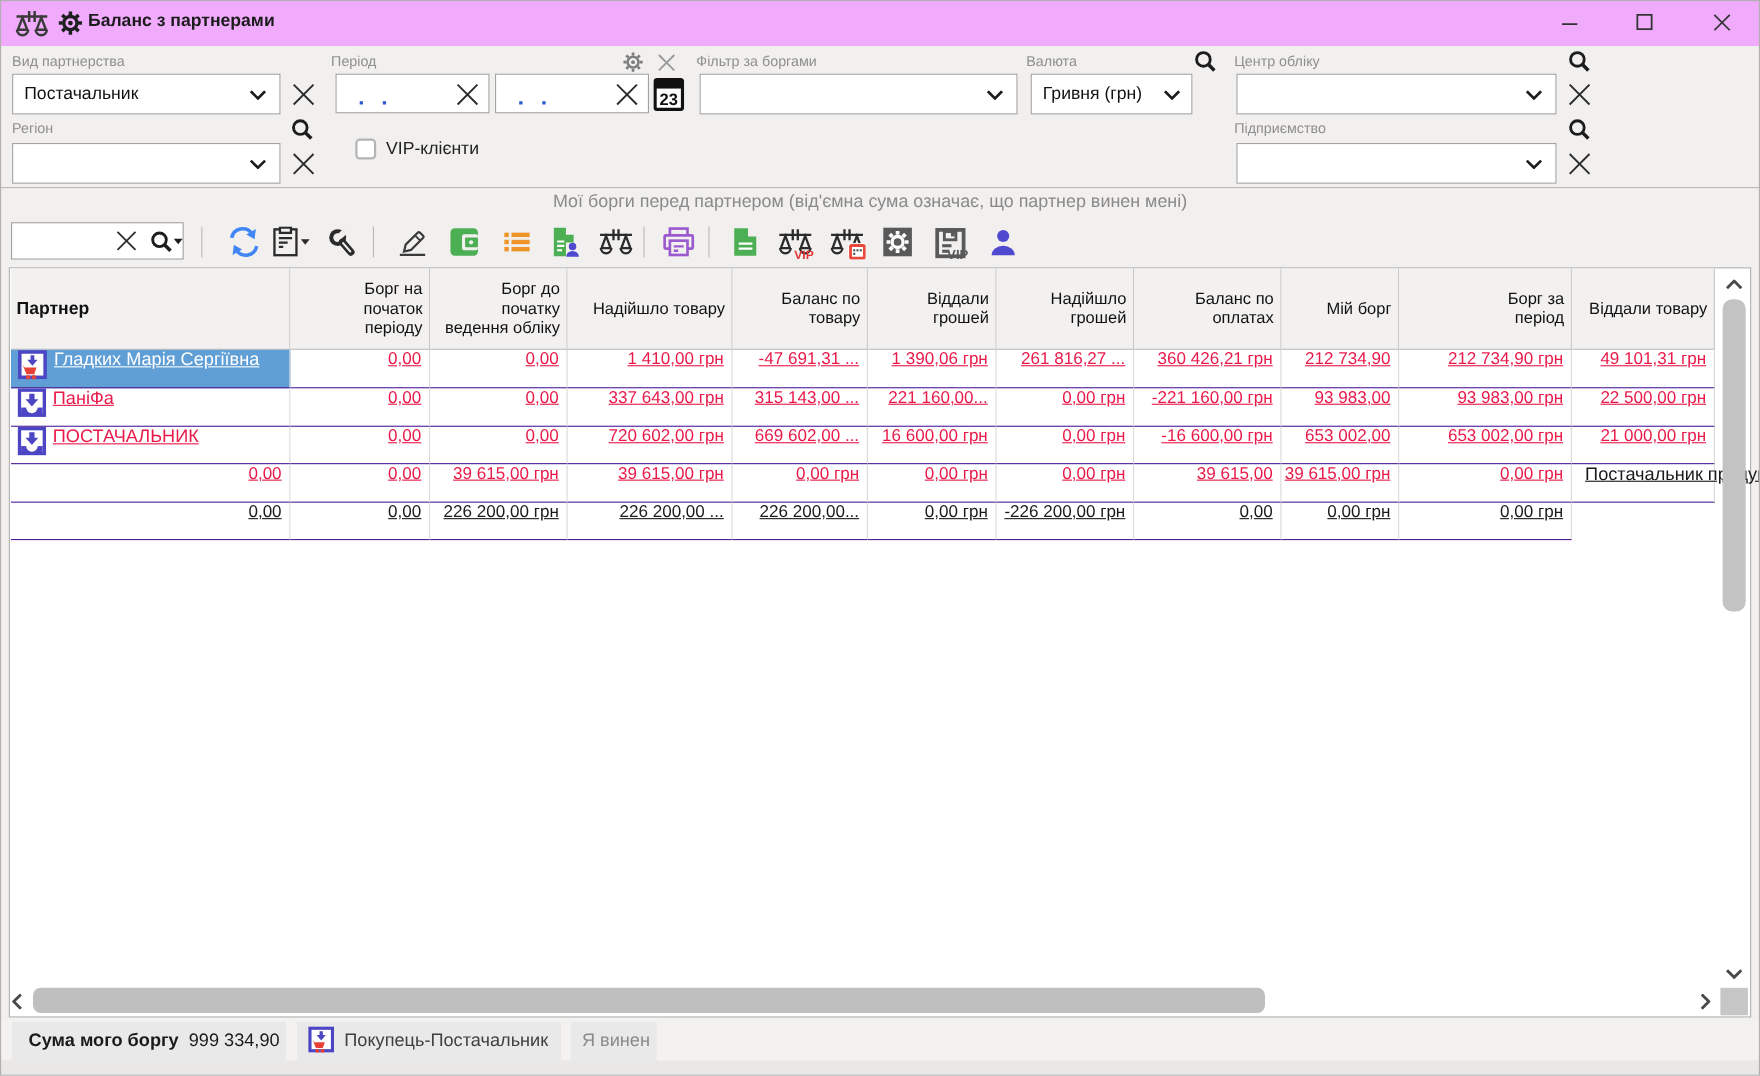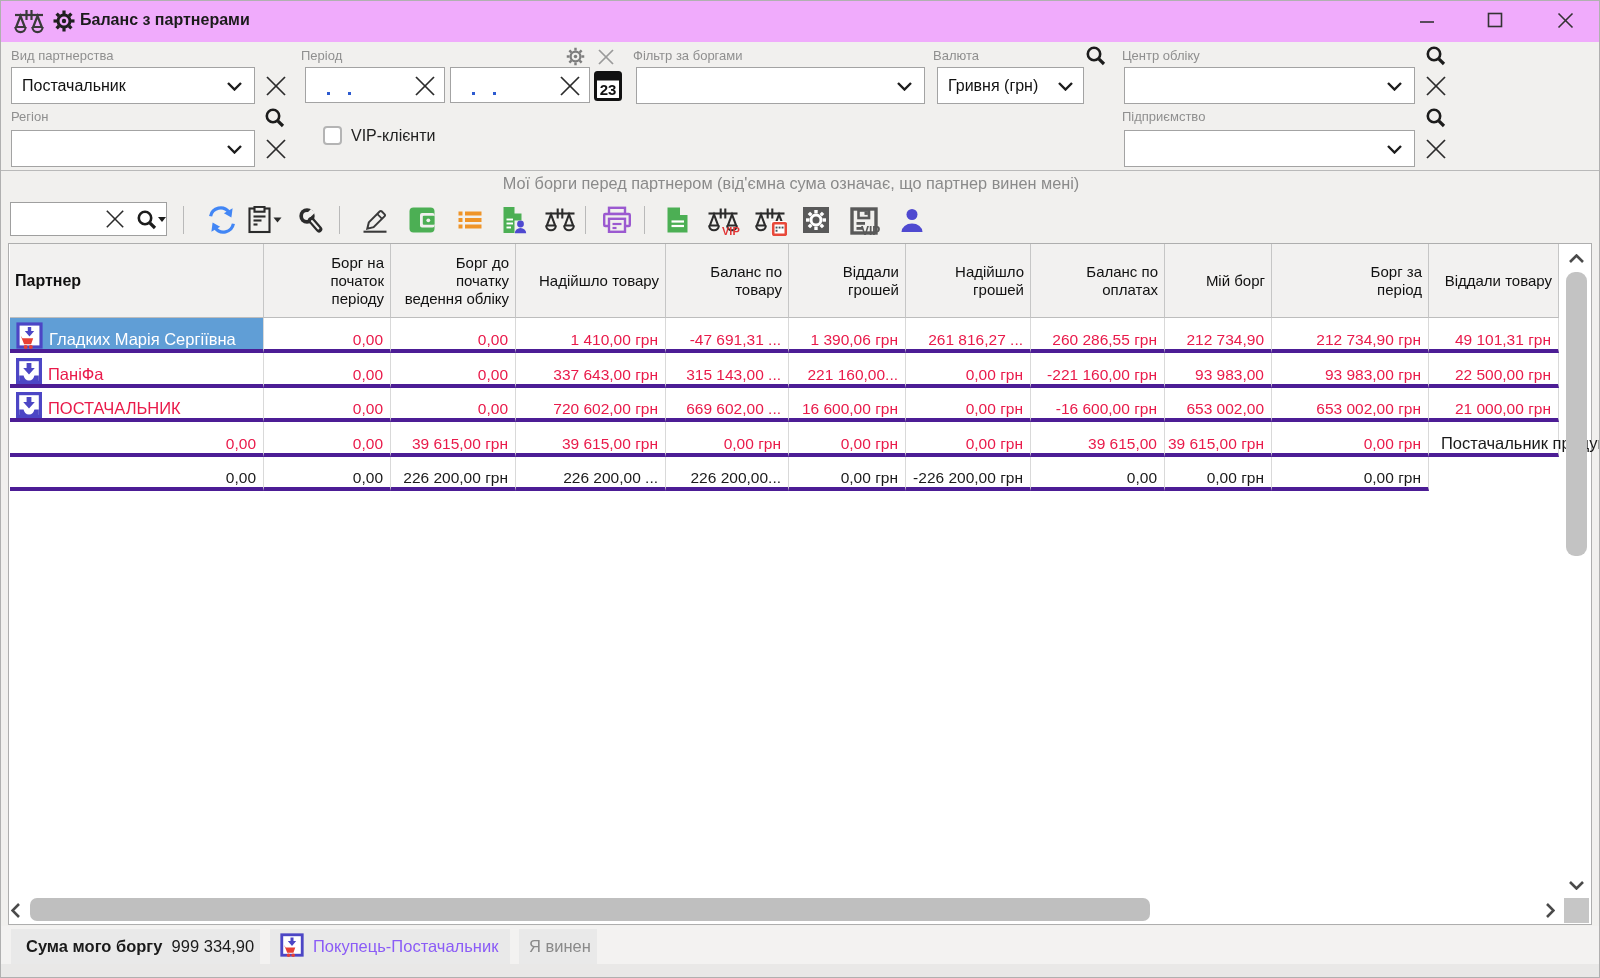--- a/index.html
+++ b/index.html
@@ -16,21 +16,21 @@
 #title{position:absolute;left:80px;top:11px;font-size:16px;font-weight:bold;color:#1b1b1b;}
 #filter{position:absolute;left:0;top:42px;width:1600px;height:129px;background:#f1f0ee;border-bottom:1px solid #b9b9b9;}
 #caption{position:absolute;left:0;top:174px;width:1582px;text-align:center;font-size:16.3px;color:#8a8a8a;}
 #searchbox{position:absolute;left:10px;top:202px;width:157px;height:34px;background:#fff;border:1px solid #9f9f9f;}
 .tsep{position:absolute;top:206px;width:1px;height:28px;background:#b9b9b9;}
 .ticon{position:absolute;top:206px;width:28px;height:28px;}
 #grid{position:absolute;left:8px;top:243px;width:1584px;height:682px;background:#fff;border:1px solid #aeaeae;}
 #tbl{position:absolute;left:10px;top:244px;display:grid;grid-template-columns:254px 127px 125px 150px 123px 117px 125px 134px 107px 157px 130px;grid-template-rows:74px 35px 35px 34px 35px 34px;}
 .h{background:#f2f1f0;border-right:1px solid #c6c6c6;border-bottom:1px solid #bdbdbd;font-size:15px;color:#111;display:flex;align-items:center;justify-content:flex-end;text-align:right;padding-right:6px;line-height:18px;}
 .h1{justify-content:flex-start;text-align:left;font-weight:bold;padding-left:5px;font-size:16px;}
-.c{border-right:1px solid #d9d9d9;border-bottom:4px solid #4c1d95;font-size:15.5px;display:flex;align-items:flex-end;justify-content:flex-end;padding-right:7px;white-space:nowrap;}
+.c{border-right:1px solid #d9d9d9;border-bottom:1px solid #4c1d95;font-size:15.5px;display:flex;align-items:flex-start;justify-content:flex-end;padding-right:7px;white-space:nowrap;text-decoration:underline;}
 .p{justify-content:flex-start;padding-left:6px;font-size:16.5px;}
 .red{color:#e91a4a;}
 .blk{color:#1a1a1a;}
 .p span{margin-left:6px;}
 #statusbar .seg{position:absolute;top:929px;height:35px;background:#e9e9e9;}
 </style>
 </head>
 <body>
 <div id="titlebar">
 <svg class="abs" style="left:13px;top:7px" width="32" height="30" viewBox="0 0 32 30">
@@ -395,21 +395,21 @@
         <circle cx="14.8" cy="25" r="2" fill="#e84035"></circle>
 </svg>
       <span>Гладких Марія Сергіївна</span>
     </div>
 <div class="c red">0,00</div>
     <div class="c red">0,00</div>
     <div class="c red">1 410,00 грн</div>
     <div class="c red">-47 691,31 ...</div>
     <div class="c red">1 390,06 грн</div>
     <div class="c red">261 816,27 ...</div>
-    <div class="c red">260 286,55 грн</div>
+    <div class="c red">360 426,21 грн</div>
     <div class="c red">212 734,90</div>
     <div class="c red">212 734,90 грн</div>
     <div class="c red">49 101,31 грн</div>
 
 <div class="c p red">
 <svg width="26" height="26" viewBox="0 0 26 26">
  <rect x="1.6" y="1.6" width="22.8" height="22.8" fill="#fff" stroke="#4c46c5" stroke-width="3.2"></rect>
  <rect x="3.2" y="17.5" width="19.6" height="6.9" fill="#4c46c5"></rect>
  <circle cx="13" cy="17.3" r="5.3" fill="#fff"></circle>
  <path d="M10.6 5 h4.8 v5 h3.4 L13 16.6 7.2 10 h3.4 Z" fill="#4c46c5"></path>
@@ -500,18 +500,18 @@
 <div class="seg" style="left:11px;width:249px"></div>
 <div class="abs" style="left:26px;top:937px;font-size:16.5px;color:#1a1a1a"><b>Сума мого боргу</b>&nbsp; 999 334,90</div>
 <div class="seg" style="left:270px;width:240px"></div>
 <svg class="abs" style="left:280px;top:933px;overflow:visible" width="24" height="24" viewBox="0 0 27 27">
  <rect x="2" y="2" width="23" height="23" fill="#fff" stroke="#4c46c5" stroke-width="3.2"></rect>
  <path d="M11.8 5 h3.4 v4 h3 L13.5 14.6 8.8 9 h3 Z" fill="#4c46c5"></path>
  <path d="M4.6 13.6 l1.8 2.6 h10.8 l-2.1 6 h-7 z" fill="#e84035"></path>
  <circle cx="9.6" cy="25" r="2" fill="#e84035"></circle>
       <circle cx="14.8" cy="25" r="2" fill="#e84035"></circle>
 </svg>
-<div class="abs" style="left:313px;top:937px;font-size:16.5px;color:#8b5cf6">Покупець-Постачальник</div>
+<div class="abs" style="left:313px;top:937px;font-size:16.5px;color:#404040">Покупець-Постачальник</div>
 <div class="seg" style="left:519px;width:78px"></div>
 <div class="abs" style="left:529px;top:937px;font-size:16.5px;color:#8a8a8a">Я винен</div>
 <div class="abs" style="left:0;top:964px;width:1600px;height:14px;background:#e9e8e7"></div>
 </div>
 <div class="abs" style="left:0;top:0;width:1600px;height:978px;border:1px solid #b0b0b0;pointer-events:none;z-index:99"></div>
 
 </body></html>

